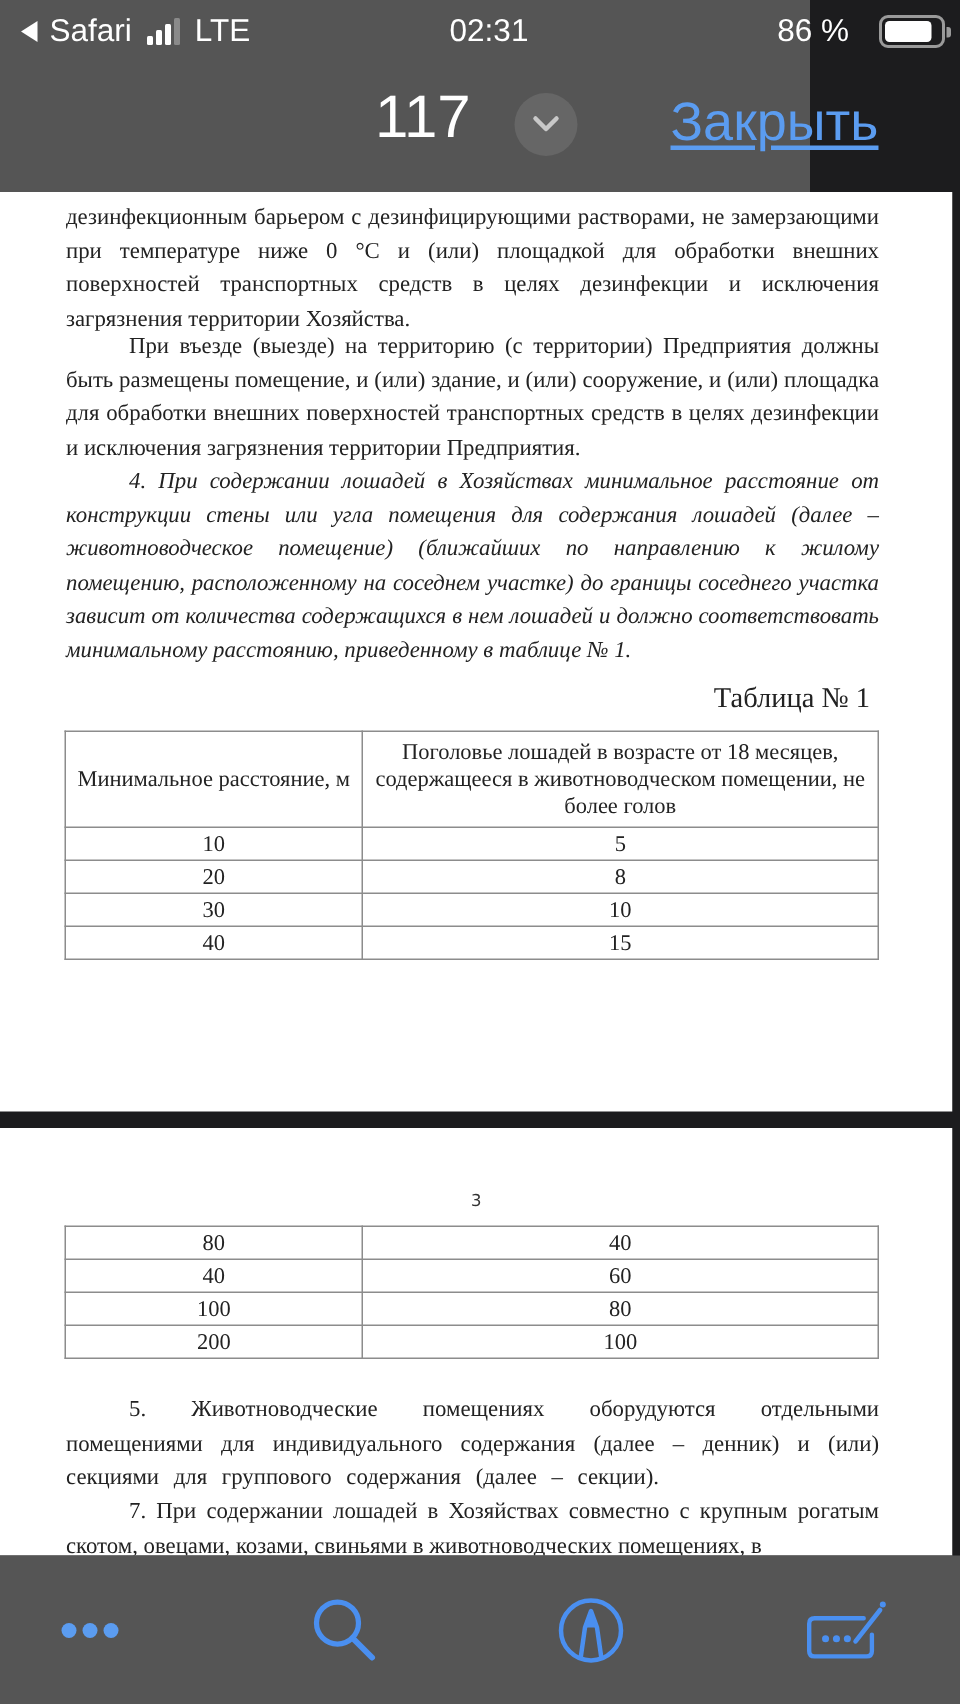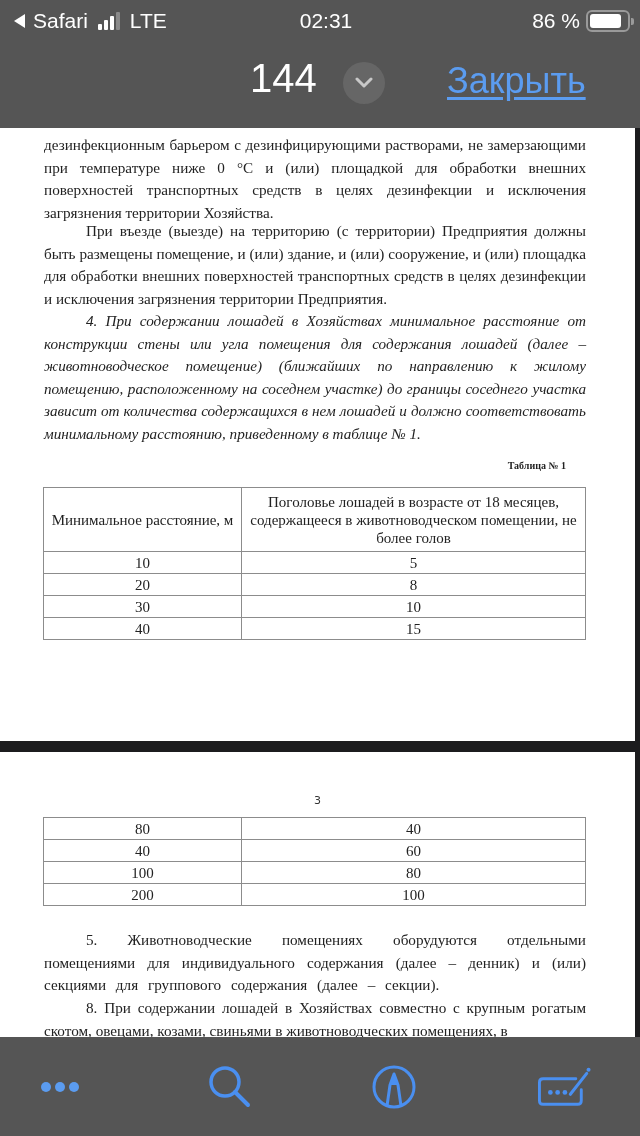--- a/index.html
+++ b/index.html
@@ -1,48 +1,48 @@
 <!DOCTYPE html>
 <html><head>
 <meta charset="utf-8">
 <style>
   * { box-sizing: border-box; margin: 0; padding: 0; }
   html, body { width: 640px; height: 1136px; overflow: hidden; background: #1c1c1e; }
   body { position: relative; font-family: "Liberation Sans", sans-serif; }
 
   
-  .topbar { position: absolute; left: 0; top: 0; width: 640px; height: 128px; background: #555555; color: #ffffff; }
+  .topbar { position: absolute; left: 0; top: 0; width: 540px; height: 128px; background: #555555; color: #ffffff; }
   .status { position: absolute; left: 0; top: 0; width: 640px; height: 42px; font-size: 21px; }
   .status .left { position: absolute; left: 14px; top: 9px; display: flex; align-items: center; gap: 6px; }
   .status .back-tri { width: 0; height: 0; border-top: 7px solid transparent; border-bottom: 7px solid transparent; border-right: 11px solid #fff; margin-right: 2px; }
   .signal { display: flex; align-items: flex-end; gap: 2px; height: 18px; margin: 0 4px; }
   .signal span { display: block; width: 4px; background: #fff; border-radius: 1px; }
   .signal span.off { background: #8a8a8a; }
   .status .clock { position: absolute; left: 6px; width: 640px; top: 9px; text-align: center; font-weight: 500; }
-  .status .right { position: absolute; right: 10px; top: 9px; display: flex; align-items: center; gap: 6px; }
+  .status .right { position: absolute; right: 10px; top: 9px; display: flex; align-items: center; gap: 20px; }
   .battery { position: relative; width: 44px; height: 22px; border: 2px solid #9a9a9a; border-radius: 6px; padding: 2px; }
   .battery .fill { width: 86%; height: 100%; background: #fff; border-radius: 3px; }
   .battery .nub { position: absolute; right: -6px; top: 6px; width: 3px; height: 7px; background: #9a9a9a; border-radius: 0 2px 2px 0; }
 
   .navrow { position: absolute; left: 0; top: 52px; width: 640px; height: 60px; }
   .page-num { position: absolute; left: 250px; top: 4px; font-size: 40px; font-weight: 500; color: #fff; }
   .chev-btn { position: absolute; left: 343px; top: 10px; width: 42px; height: 42px; border-radius: 50%; background: #666666; display: flex; align-items: center; justify-content: center; cursor: pointer; }
   .close-link { position: absolute; left: 447px; top: 8px; font-size: 36px; color: #5b9cf0; text-decoration: underline; text-underline-offset: 4px; cursor: pointer; }
 
   
   .page { position: absolute; left: 0; width: 635px; background: #ffffff; overflow: hidden; }
   .page1 { top: 128px; height: 613px; }
   .page2 { top: 752px; height: 285px; }
   .right-strip { position: absolute; left: 635px; top: 128px; width: 5px; height: 909px; background: #1c1c1e; }
 
   .doc { font-family: "Liberation Serif", "DejaVu Serif", serif; color: #222; font-size: 15.2px; line-height: 22.6px; }
   .para { position: absolute; left: 44px; width: 542px; text-align: justify; text-align-last: left; }
   .para .indent { display: inline-block; width: 42px; }
 
-  .table-caption { position: absolute; right: 69px; font-size: 10px; font-weight: bold; }
+  .table-caption { position: absolute; right: 55px; font-size: 19px; }
   table.doc-table { position: absolute; left: 43px; width: 543px; border-collapse: collapse; font-size: 15px; line-height: 18px; }
   table.doc-table td, table.doc-table th { border: 1.5px solid #8c8c8c; text-align: center; font-weight: normal; padding: 1px 3px; }
   table.doc-table .c1 { width: 198px; }
   table.doc-table tr.row td { height: 22px; }
 
   .page-number { position: absolute; left: 0; width: 635px; text-align: center; font-size: 11px; color: #333; font-family: "DejaVu Sans", sans-serif; }
 
   
   .toolbar { position: absolute; left: 0; top: 1037px; width: 640px; height: 99px; background: #555555; }
   .tool { position: absolute; top: 20px; width: 60px; height: 60px; display: flex; align-items: center; justify-content: center; cursor: pointer; }
@@ -67,21 +67,21 @@
     <div class="right">
       <span>86 %</span>
       <span class="battery">
         <span class="fill" style="display:block"></span>
         <span class="nub"></span>
       </span>
     </div>
   </div>
 
   <div class="navrow">
-    <div class="page-num">144</div>
+    <div class="page-num">117</div>
     <div class="chev-btn">
       <svg width="20" height="12" viewBox="0 0 20 12">
         <polyline points="3,2 10,9 17,2" fill="none" stroke="#c8c8c8" stroke-width="3" stroke-linecap="round" stroke-linejoin="round"></polyline>
       </svg>
     </div>
     <div class="close-link">Закрыть</div>
   </div>
 </div>
 
 <div class="page page1 doc">
@@ -145,21 +145,21 @@
       <td>100</td>
     </tr>
   </tbody>
     </table>
 
   <div class="para" style="top:177px; word-spacing: 6px;">
     <span class="indent"></span><span>5. Животноводческие помещениях оборудуются отдельными помещениями для индивидуального содержания (далее – денник) и (или) секциями для группового содержания (далее – секции).</span>
   </div>
 
   <div class="para" style="top:245px;">
-    <span class="indent"></span><span>8. При содержании лошадей в Хозяйствах совместно с крупным рогатым скотом, овецами, козами, свиньями в животноводческих помещениях, в</span>
+    <span class="indent"></span><span>7. При содержании лошадей в Хозяйствах совместно с крупным рогатым скотом, овецами, козами, свиньями в животноводческих помещениях, в</span>
   </div>
 </div>
 
 <div class="right-strip"></div>
 
 <div class="toolbar">
   <div class="tool" style="left:30px;">
     <svg width="40" height="12" viewBox="0 0 40 12">
       <circle cx="6" cy="6" r="5" fill="#5b9cf0"></circle>
       <circle cx="20" cy="6" r="5" fill="#5b9cf0"></circle>

